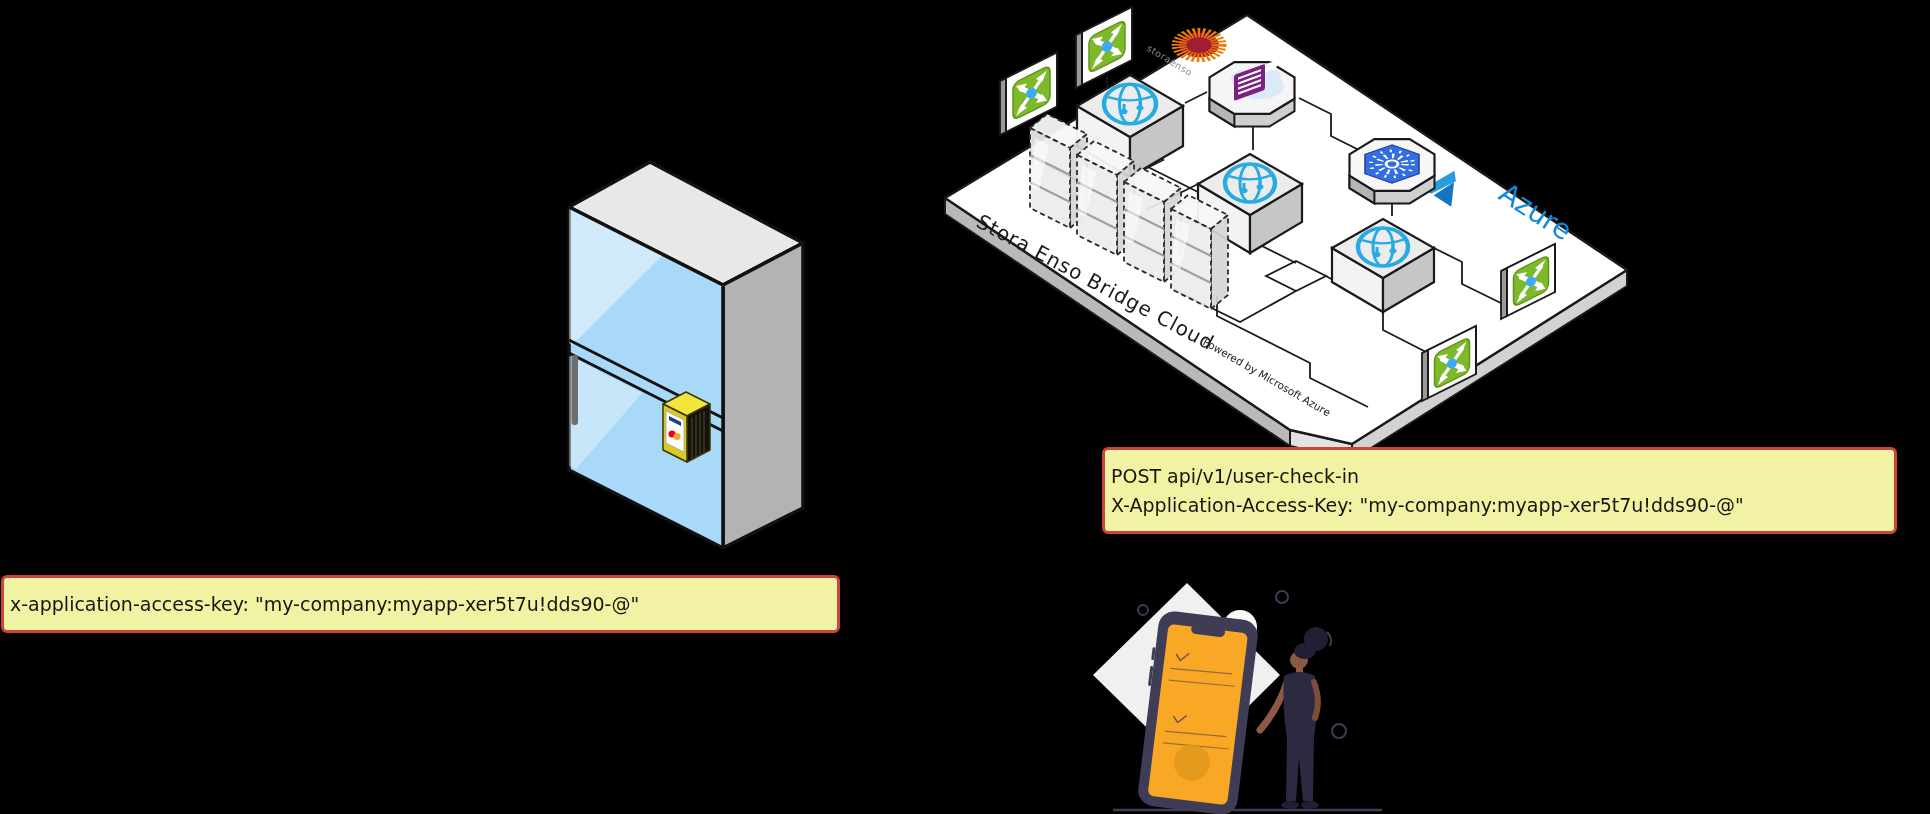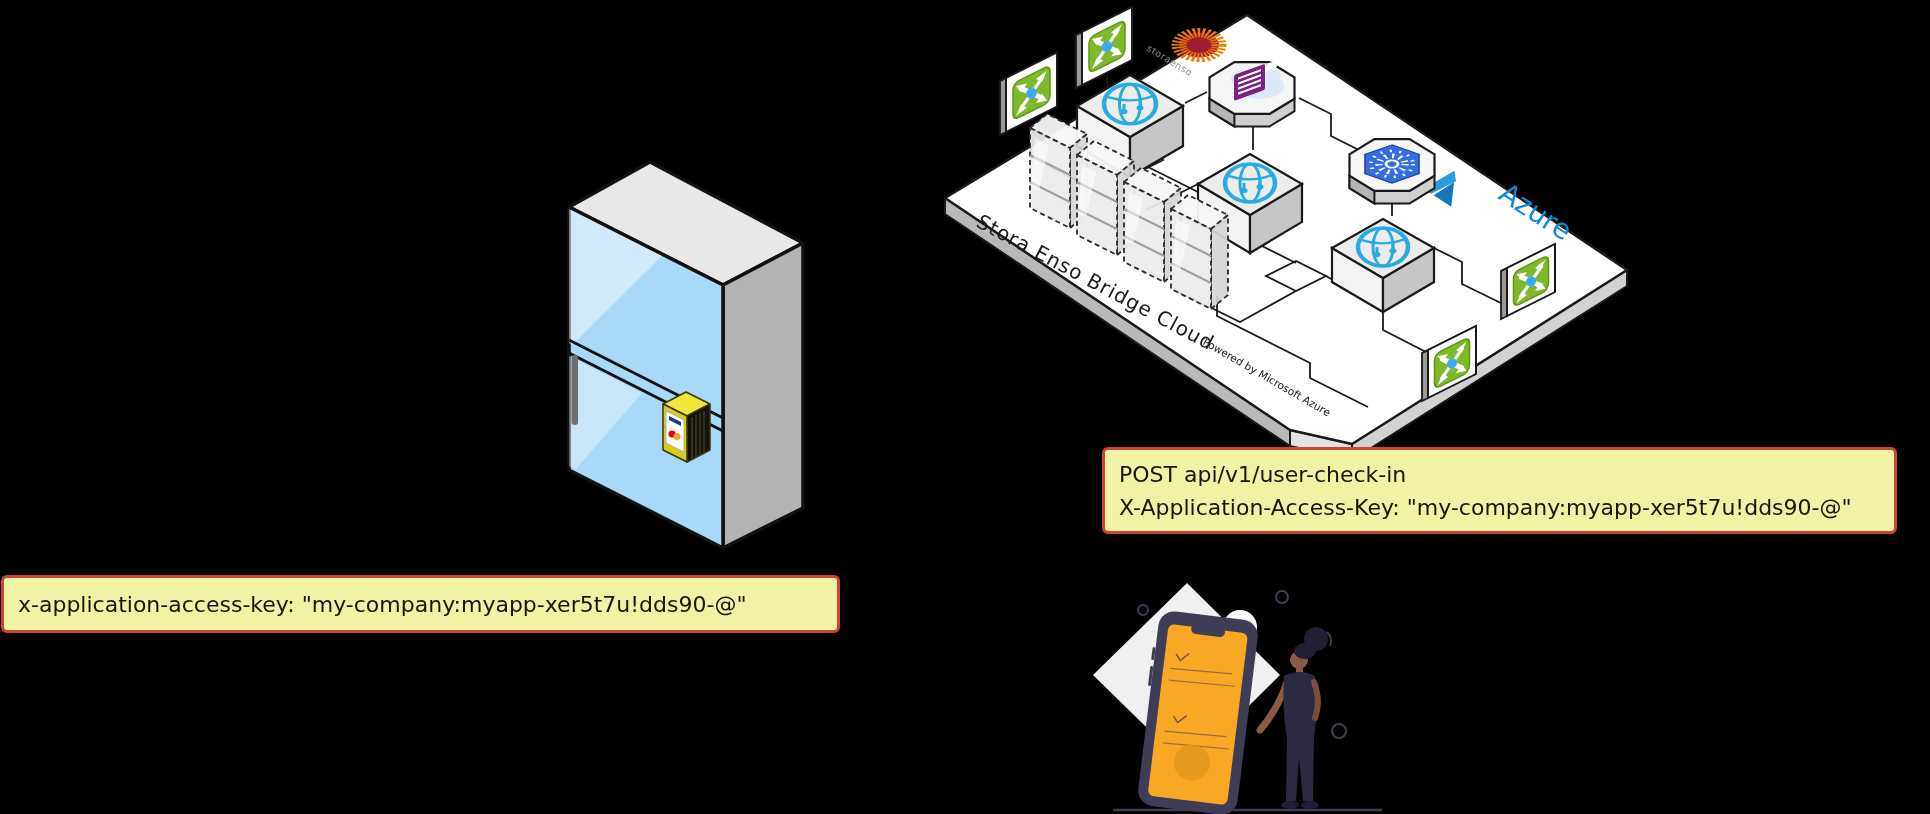--- a/index.html
+++ b/index.html
@@ -1,21 +1,21 @@
 <!DOCTYPE html>
 <html><head>
 <meta charset="utf-8">
 <style>
   html,body{margin:0;padding:0;background:#000;}
   #stage{position:relative;width:1930px;height:814px;background:#000;overflow:hidden;
          font-family:"DejaVu Sans","Liberation Sans",sans-serif;}
   #art{position:absolute;left:0;top:0;}
   .code-label{position:absolute;background:#f1f2a3;border:3px solid #c9453c;border-radius:6px;
-              color:#17170f;font-size:22px;line-height:1.5;display:flex;flex-direction:column;
-              justify-content:center;padding:4px 14px;box-sizing:border-box;white-space:nowrap;
+              color:#17170f;font-size:19px;line-height:1.5;display:flex;flex-direction:column;
+              justify-content:center;padding:4px 6px;box-sizing:border-box;white-space:nowrap;
               font-family:"DejaVu Sans","Liberation Sans",sans-serif;}
   #label-left{left:1px;top:575px;width:839px;height:58px;}
   #label-right{left:1102px;top:447px;width:795px;height:87px;}
   svg text{font-family:"DejaVu Sans","Liberation Sans",sans-serif;}
 </style>
 </head>
 <body>
 
 <div id="stage">
 

